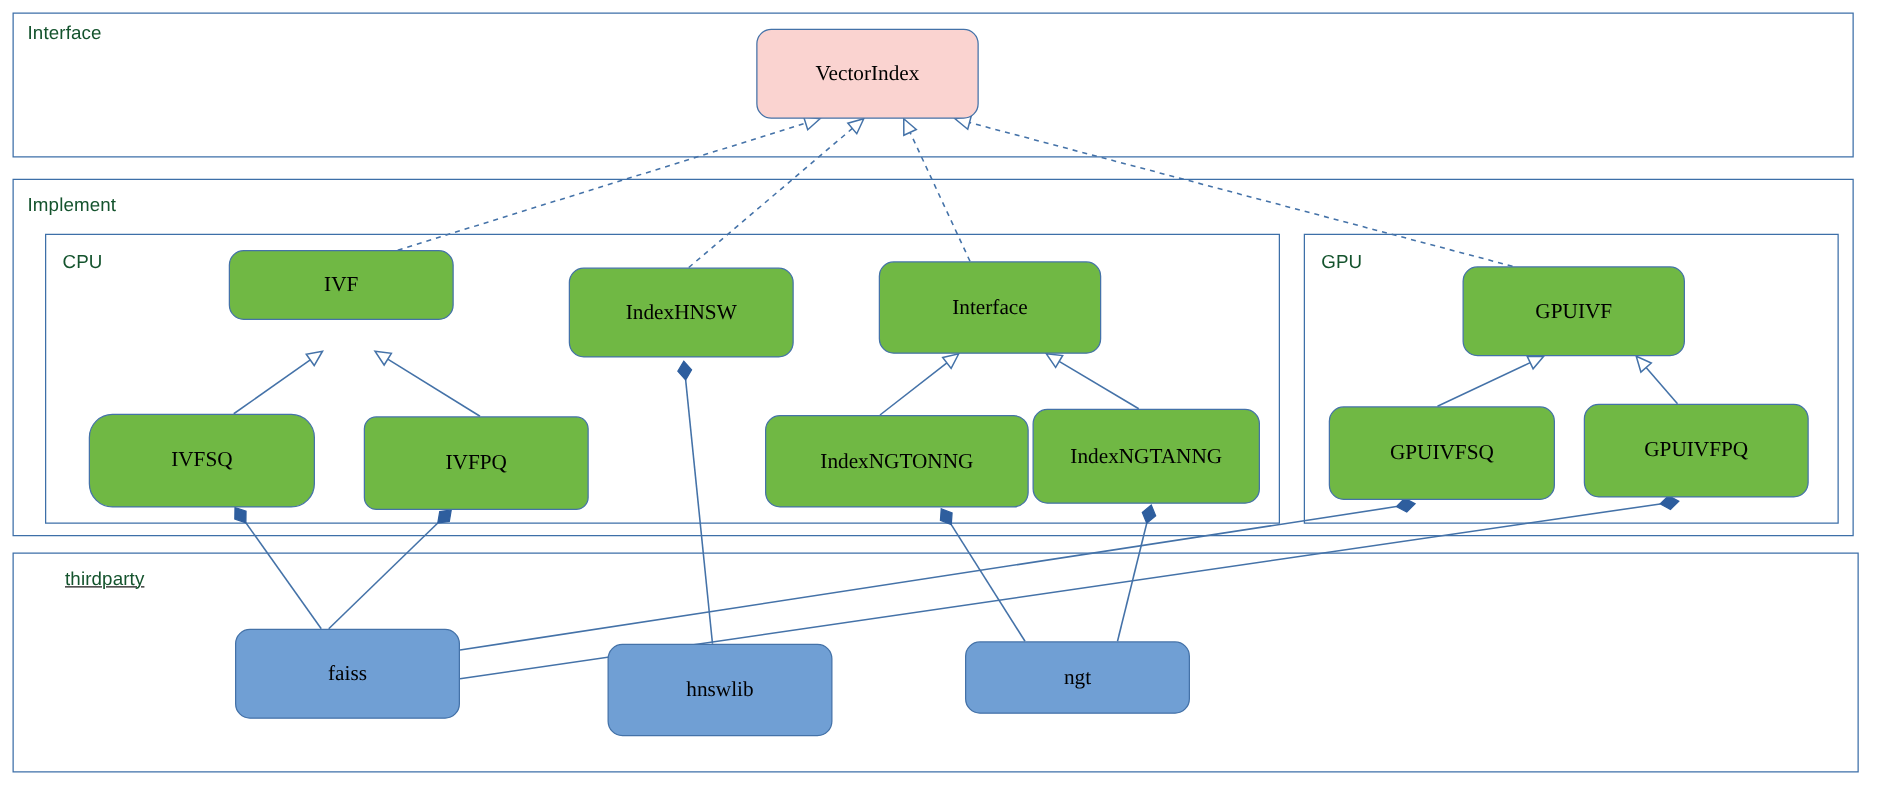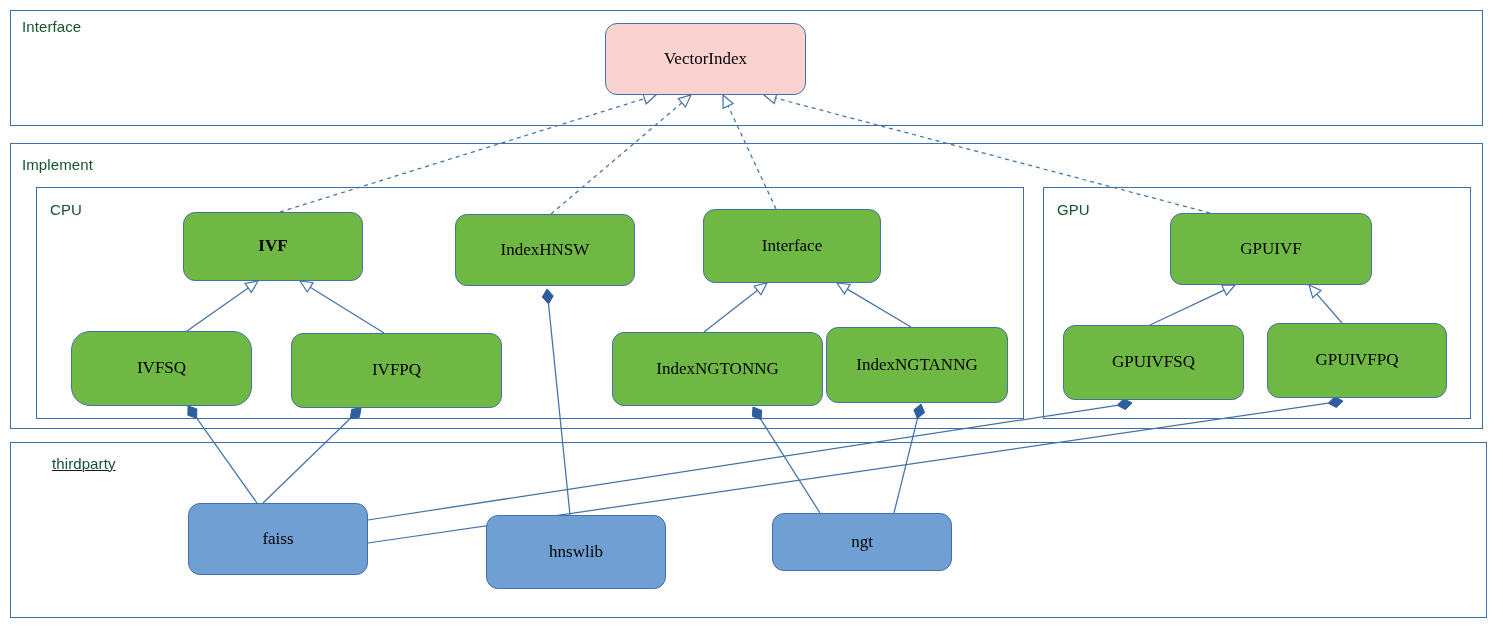--- a/index.html
+++ b/index.html
@@ -210,27 +210,27 @@
       <g>
         <line x1="894" y1="513" x2="917.3934041391625" y2="418.5599610678253" stroke="#4472a8" stroke-width="1.25" stroke-linecap="butt"></line>
         <g>
           <polygon points="921,404 924.5353544611173,412.60239901621975 917.3934041391625,418.5599610678253 913.8580496780453,409.95756205160563" fill="#2e5e9e" stroke="#2e5e9e" stroke-width="1"></polygon>
         </g>
         <line x1="894" y1="513" x2="921" y2="404" stroke="transparent" stroke-width="10" class="hit"></line>
       </g>
     </svg>
 
   <div id="nodes-host">
-      <div class="node iface" style="left: 605px; top: 23px; width: 201px; height: 72px;">VectorIndex</div>
-      <div class="node impl" style="left: 183px; top: 212px; width: 180px; height: 69px; font-weight: bold;">IVF</div>
+      <div class="node iface" style="left: 605px; top: 23px; width: 178px; height: 72px;">VectorIndex</div>
+      <div class="node impl" style="left: 183px; top: 200px; width: 180px; height: 56px;">IVF</div>
       <div class="node impl" style="left: 455px; top: 214px; width: 180px; height: 72px;">IndexHNSW</div>
       <div class="node impl" style="left: 703px; top: 209px; width: 178px; height: 74px;">Interface</div>
-      <div class="node impl" style="left: 1170px; top: 213px; width: 202px; height: 72px;">GPUIVF</div>
+      <div class="node impl" style="left: 1170px; top: 213px; width: 178px; height: 72px;">GPUIVF</div>
       <div class="node impl" style="left: 71px; top: 331px; width: 181px; height: 75px; border-radius: 19px;">IVFSQ</div>
-      <div class="node impl" style="left: 291px; top: 333px; width: 211px; height: 75px;">IVFPQ</div>
+      <div class="node impl" style="left: 291px; top: 333px; width: 180px; height: 75px; border-radius: 10px;">IVFPQ</div>
       <div class="node impl" style="left: 612px; top: 332px; width: 211px; height: 74px;">IndexNGTONNG</div>
       <div class="node impl" style="left: 826px; top: 327px; width: 182px; height: 76px;">IndexNGTANNG</div>
       <div class="node impl" style="left: 1063px; top: 325px; width: 181px; height: 75px;">GPUIVFSQ</div>
       <div class="node impl" style="left: 1267px; top: 323px; width: 180px; height: 75px;">GPUIVFPQ</div>
       <div class="node third" style="left: 188px; top: 503px; width: 180px; height: 72px;">faiss</div>
       <div class="node third" style="left: 486px; top: 515px; width: 180px; height: 74px;">hnswlib</div>
       <div class="node third" style="left: 772px; top: 513px; width: 180px; height: 58px;">ngt</div>
     </div>
 
 </div>

